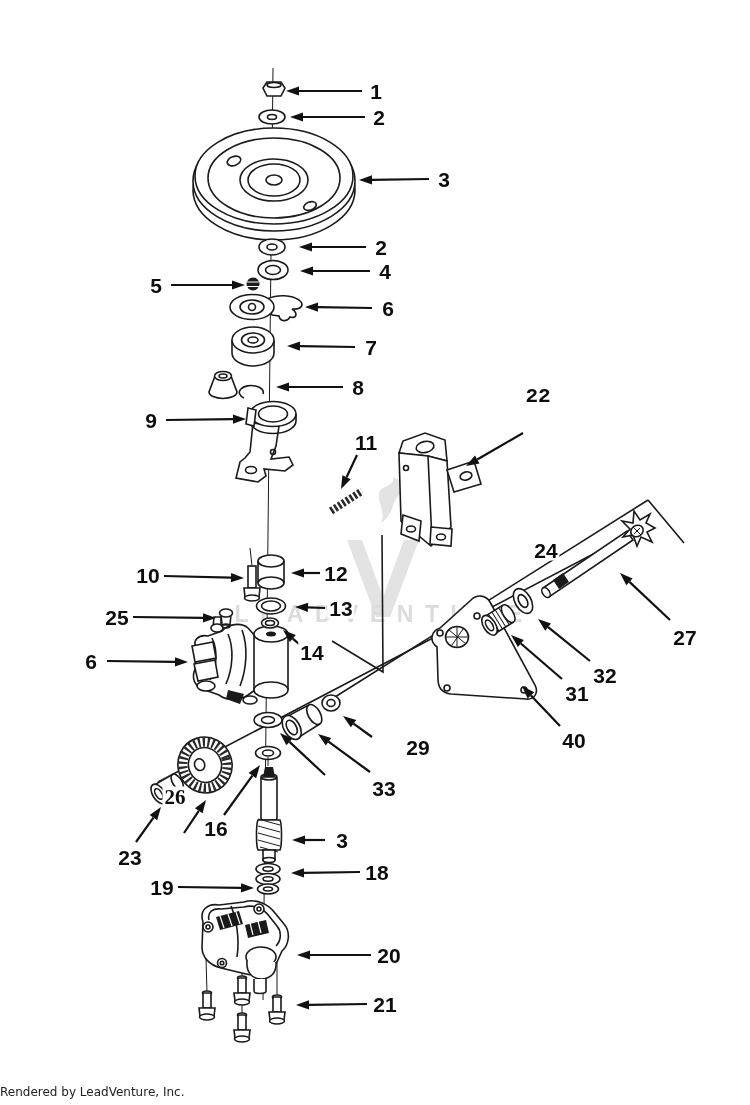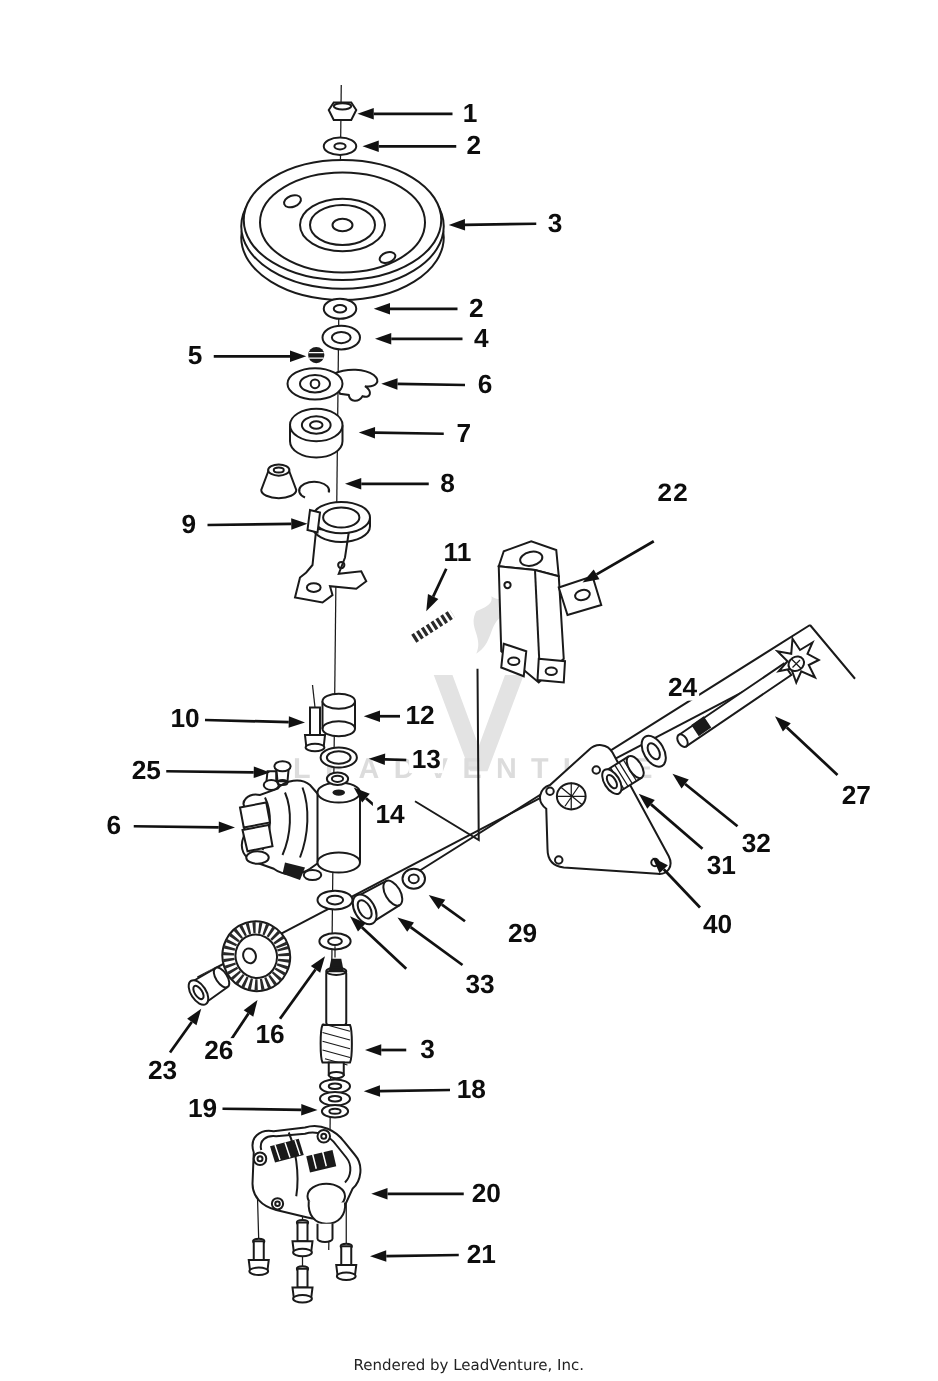--- a/index.html
+++ b/index.html
@@ -6,21 +6,21 @@
   .stage{position:relative;width:750px;height:1105px;background:#fff;overflow:hidden;
          font-family:"Liberation Sans",sans-serif;}
   .stage svg.diagram{position:absolute;left:0;top:0;}
   .wh{fill:#fff;stroke:#1a1a1a;stroke-width:1.6px;}
   .ln{fill:none;stroke:#1a1a1a;stroke-width:1.6px;}
   .tn{fill:none;stroke:#1a1a1a;stroke-width:1px;}
   .dk{fill:#1a1a1a;stroke:none;}
   .callout-label{position:absolute;transform:translate(-50%,-50%);
     font-weight:bold;font-size:21px;line-height:1;color:#0d0d0d;
     background:#fff;padding:0 2px;letter-spacing:0;}
-  .footer{position:absolute;left:0;right:0;bottom:6px;text-align:center;
+  .footer{position:absolute;left:0;right:0;bottom:6px;
     font-family:"DejaVu Sans",sans-serif;font-size:12px;color:#222;}
 </style>
 </head>
 <body>
 
 <div class="stage">
 
 <svg class="diagram" width="750" height="1105" viewBox="0 0 750 1105">
 
   <g>
@@ -390,21 +390,21 @@
       <div class="callout-label" style="left: 216px; top: 828px;">16</div>
       <div class="callout-label" style="left: 342px; top: 840px;">3</div>
       <div class="callout-label" style="left: 377px; top: 872px; text-align: right;">18</div>
       <div class="callout-label" style="left: 162px; top: 887px;">19</div>
       <div class="callout-label" style="left: 389px; top: 955px;">20</div>
       <div class="callout-label" style="left: 385px; top: 1004px;">21</div>
       <div class="callout-label" style="left: 538px; top: 396px; font-family: Liberation Mono, monospace;">22</div>
       <div class="callout-label" style="left: 130px; top: 857px;">23</div>
       <div class="callout-label" style="left: 546px; top: 550px;">24</div>
       <div class="callout-label" style="left: 117px; top: 617px;">25</div>
-      <div class="callout-label" style="left: 175px; top: 841px;">26</div>
+      <div class="callout-label" style="left: 175px; top: 797px; font-family: Liberation Serif, serif;">26</div>
       <div class="callout-label" style="left: 685px; top: 637px;">27</div>
       <div class="callout-label" style="left: 385px; top: 786px;">28</div>
       <div class="callout-label" style="left: 386px; top: 747px; margin-left: 32px;">29</div>
       <div class="callout-label" style="left: 574px; top: 740px;">40</div>
       <div class="callout-label" style="left: 577px; top: 693px;">31</div>
       <div class="callout-label" style="left: 605px; top: 675px; text-align: right;">32</div>
       <div class="callout-label" style="left: 336px; top: 788px; margin-left: 48px;">33</div>
     </div>
 
 <div class="footer">Rendered by LeadVenture, Inc.</div>

